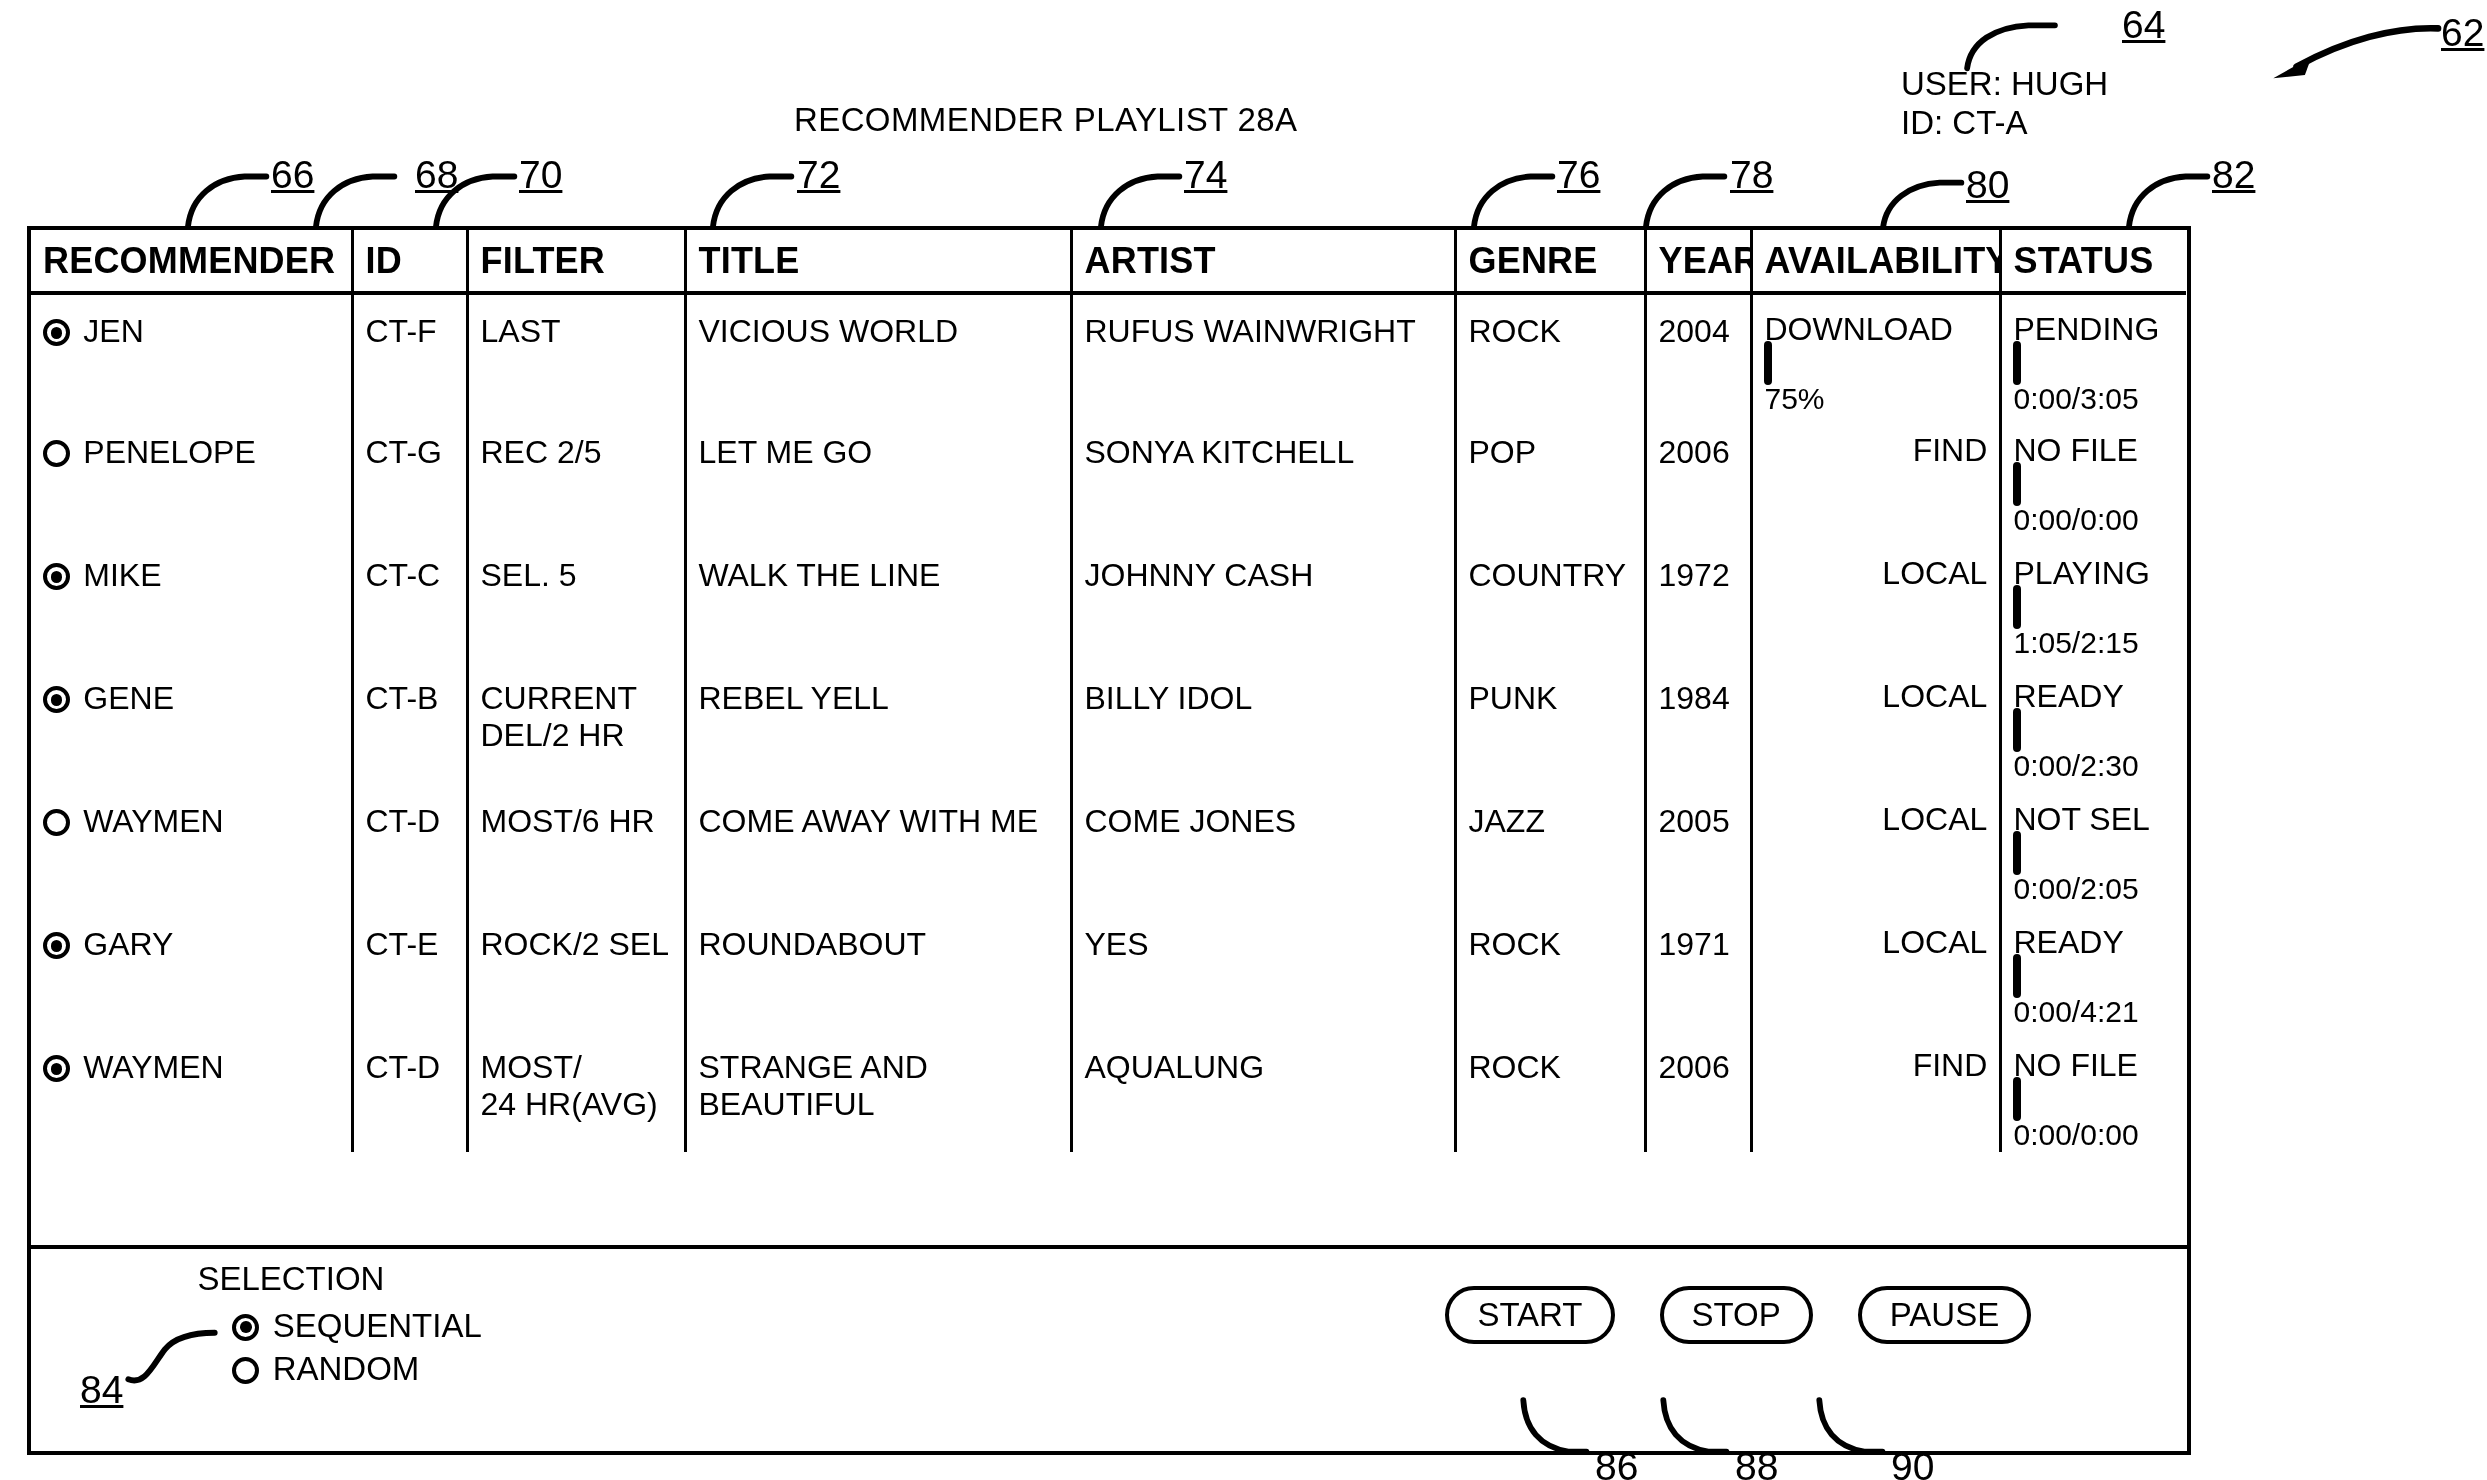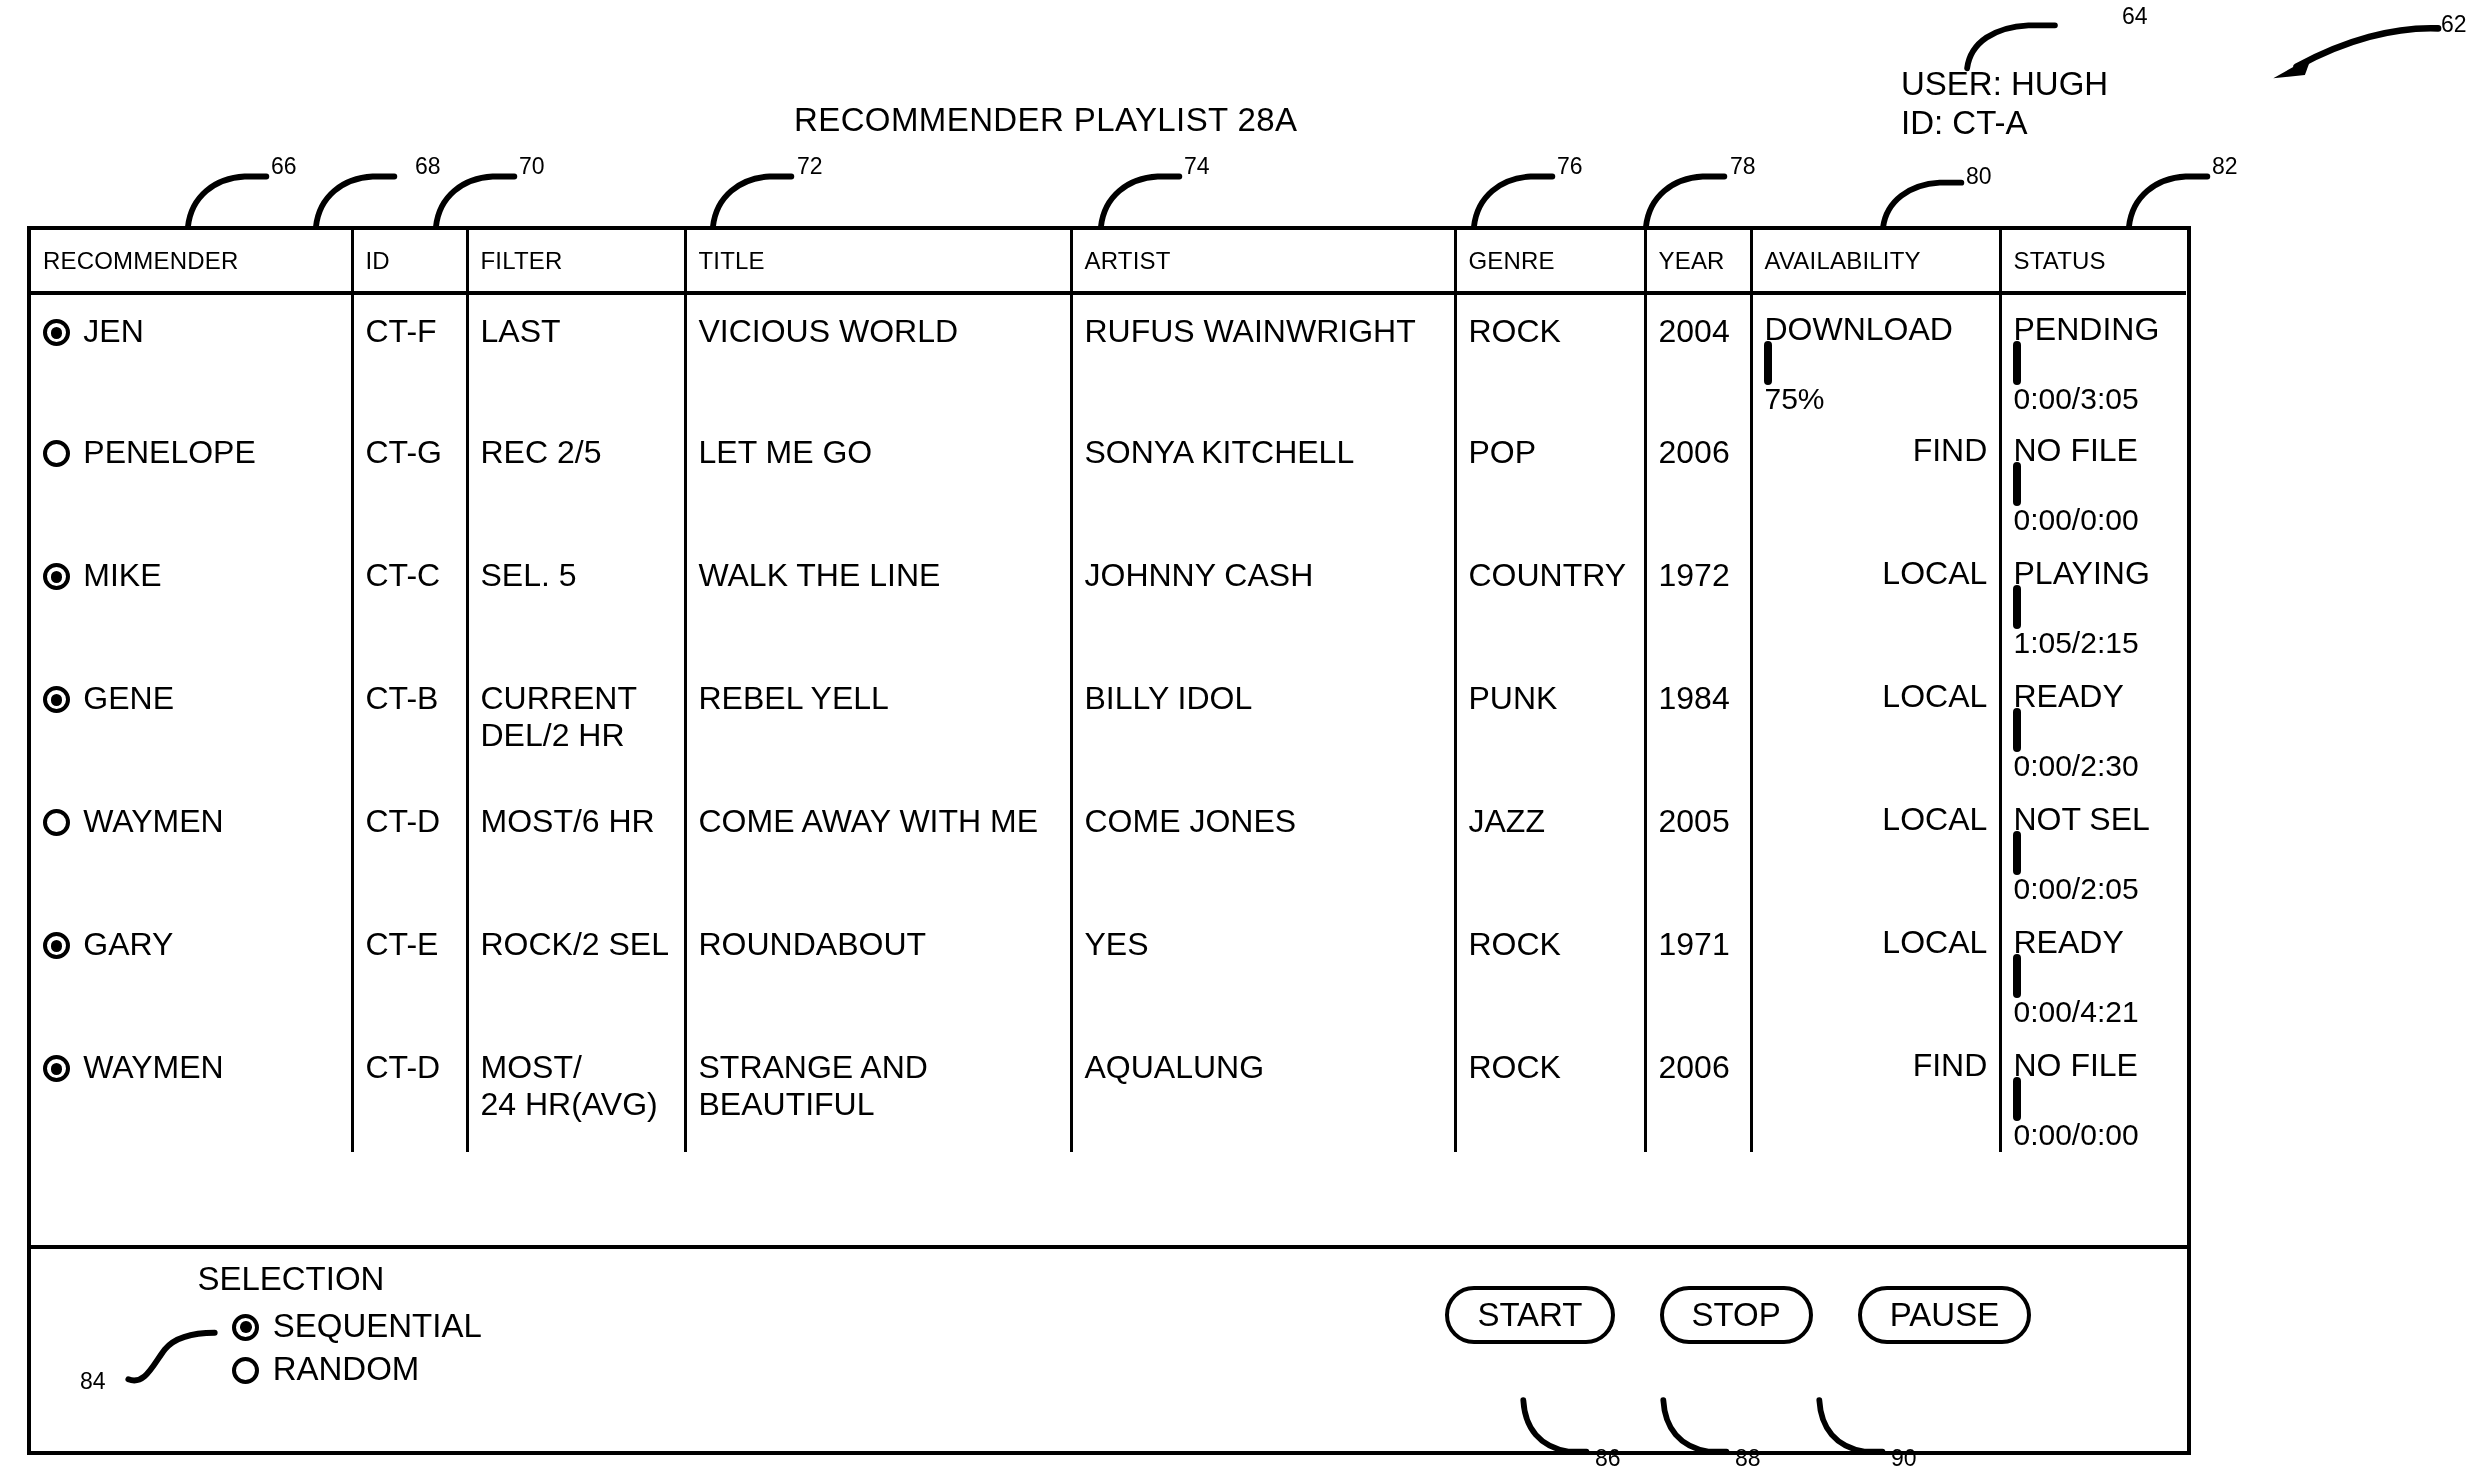--- a/index.html
+++ b/index.html
@@ -17,24 +17,25 @@
   }
   .nowrap { white-space: nowrap; }
 
   
   .leader {
     position: absolute;
     pointer-events: none;
   }
   .ref-num {
     position: absolute;
-    font-size: 23px;
+    font-size: 39px;
     letter-spacing: 0px;
     line-height: 1;
     white-space: nowrap;
+    text-decoration: underline;
   }
 
   
   #fig-title {
     position: absolute;
     left: 794px;
     top: 101px;
     font-size: 33px;
     letter-spacing: 0.4px;
     white-space: nowrap;
@@ -79,22 +80,23 @@
     box-sizing: border-box;
     overflow: hidden;
   }
   table.playlist th:last-child,
   table.playlist td:last-child { border-right: none; }
 
   table.playlist thead th {
     height: 61px;
     line-height: 61px;
     border-bottom: 4.2px solid #000;
-    font-size: 24px;
+    font-size: 36px;
     letter-spacing: 0.2px;
+    font-weight: bold;
   }
   table.playlist tbody td {
     height: 123px;
     padding-top: 18.3px;
   }
   table.playlist tbody tr:last-child td { height: 121px; }
 
   
   .col-rec  { width: 321px; }
   .col-id   { width: 115px; }

